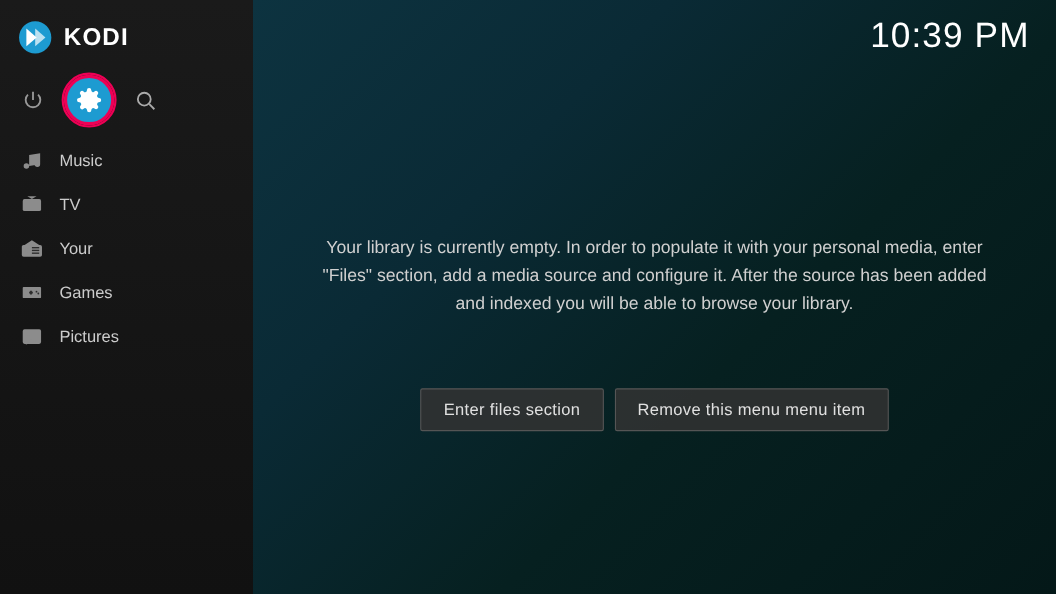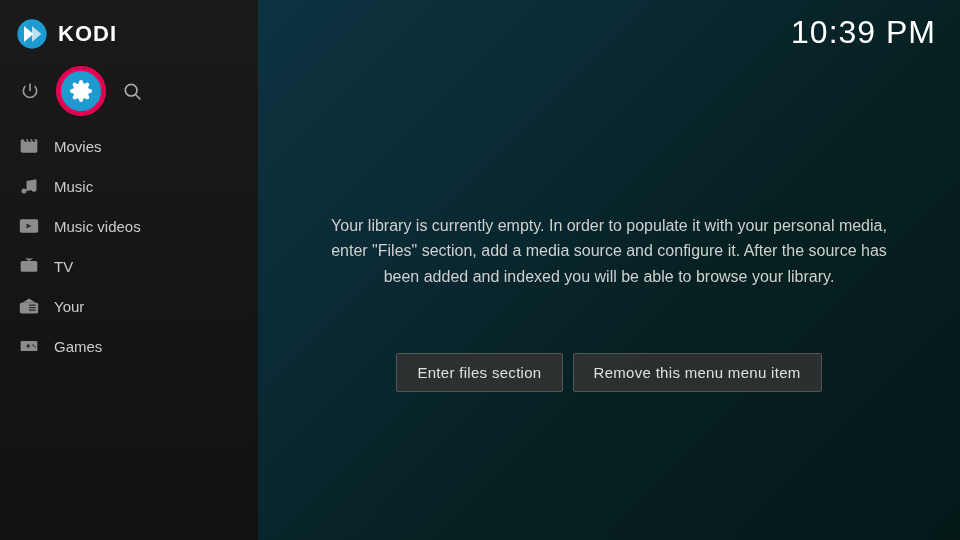--- a/index.html
+++ b/index.html
@@ -8,21 +8,21 @@
       width: 960px;
       height: 540px;
       overflow: hidden;
       font-family: 'Arial', sans-serif;
       background: #000;
       display: flex;
     }
 
     
     .sidebar {
-      width: 258px;
+      width: 230px;
       height: 540px;
       background: linear-gradient(180deg, #1a1a1a 0%, #111 100%);
       display: flex;
       flex-direction: column;
       flex-shrink: 0;
     }
 
     .sidebar-header {
       display: flex;
       align-items: center;
@@ -206,48 +206,31 @@
     <div class="icon-search">
       <svg viewBox="0 0 24 24" width="20" height="20" fill="none" stroke="#aaa" stroke-width="2">
         <circle cx="11" cy="11" r="7"></circle>
         <line x1="16.5" y1="16.5" x2="22" y2="22"></line>
       </svg>
     </div>
   </div>
 
   <ul class="sidebar-menu">
 
-    <li>
-      <span class="menu-icon">
-        <svg viewBox="0 0 24 24" width="20" height="20" fill="#aaa">
-          <path d="M18 4l2 3h-3l-2-3h-2l2 3h-3l-2-3H8l2 3H7L5 4H4a2 2 0 0 0-2 2v12a2 2 0 0 0 2 2h16a2 2 0 0 0 2-2V6a2 2 0 0 0-2-2h-2z"></path>
-        </svg>
-      </span>
-      <span>Movies</span>
-    </li>
 
 
     <li>
       <span class="menu-icon">
         <svg viewBox="0 0 24 24" width="20" height="20" fill="#aaa">
           <path d="M9 18V6l12-2v12M9 18a3 3 0 1 1-6 0 3 3 0 0 1 6 0zM21 16a3 3 0 1 1-6 0 3 3 0 0 1 6 0z"></path>
         </svg>
       </span>
       <span>Music</span>
     </li>
 
-    <li>
-      <span class="menu-icon">
-        <svg viewBox="0 0 24 24" width="20" height="20" fill="#aaa">
-          <rect x="1" y="4" width="22" height="16" rx="2"></rect>
-          <polygon points="9,9 15,12 9,15" fill="#333"></polygon>
-        </svg>
-      </span>
-      <span>Music videos</span>
-    </li>
 
     <li>
       <span class="menu-icon">
         <svg viewBox="0 0 24 24" width="20" height="20" fill="#aaa">
           <rect x="2" y="6" width="20" height="13" rx="2"></rect>
           <path d="M7 3l5 3 5-3"></path>
         </svg>
       </span>
       <span>TV</span>
     </li>
@@ -273,20 +256,30 @@
           <line x1="9" y1="12" x2="13" y2="12" stroke="#333" stroke-width="2"></line>
           <line x1="11" y1="10" x2="11" y2="14" stroke="#333" stroke-width="2"></line>
           <circle cx="17" cy="11" r="1" fill="#333"></circle>
           <circle cx="19" cy="13" r="1" fill="#333"></circle>
         </svg>
       </span>
       <span>Games</span>
     </li>
 
 
+    <li>
+      <span class="menu-icon">
+        <svg viewBox="0 0 24 24" width="20" height="20" fill="#aaa">
+          <rect x="2" y="4" width="20" height="16" rx="2"></rect>
+          <circle cx="8.5" cy="9.5" r="1.5"></circle>
+          <polyline points="21,15 16,10 5,21"></polyline>
+        </svg>
+      </span>
+      <span>Pictures</span>
+    </li>
   </ul>
 </nav>
 
 <main class="main-content">
   <div class="top-bar">
     <span class="clock">10:39 PM</span>
   </div>
 
   <div class="content-area">
     <p class="library-message">Your library is currently empty. In order to populate it with your personal media, enter "Files" section, add a media source and configure it. After the source has been added and indexed you will be able to browse your library.</p>

